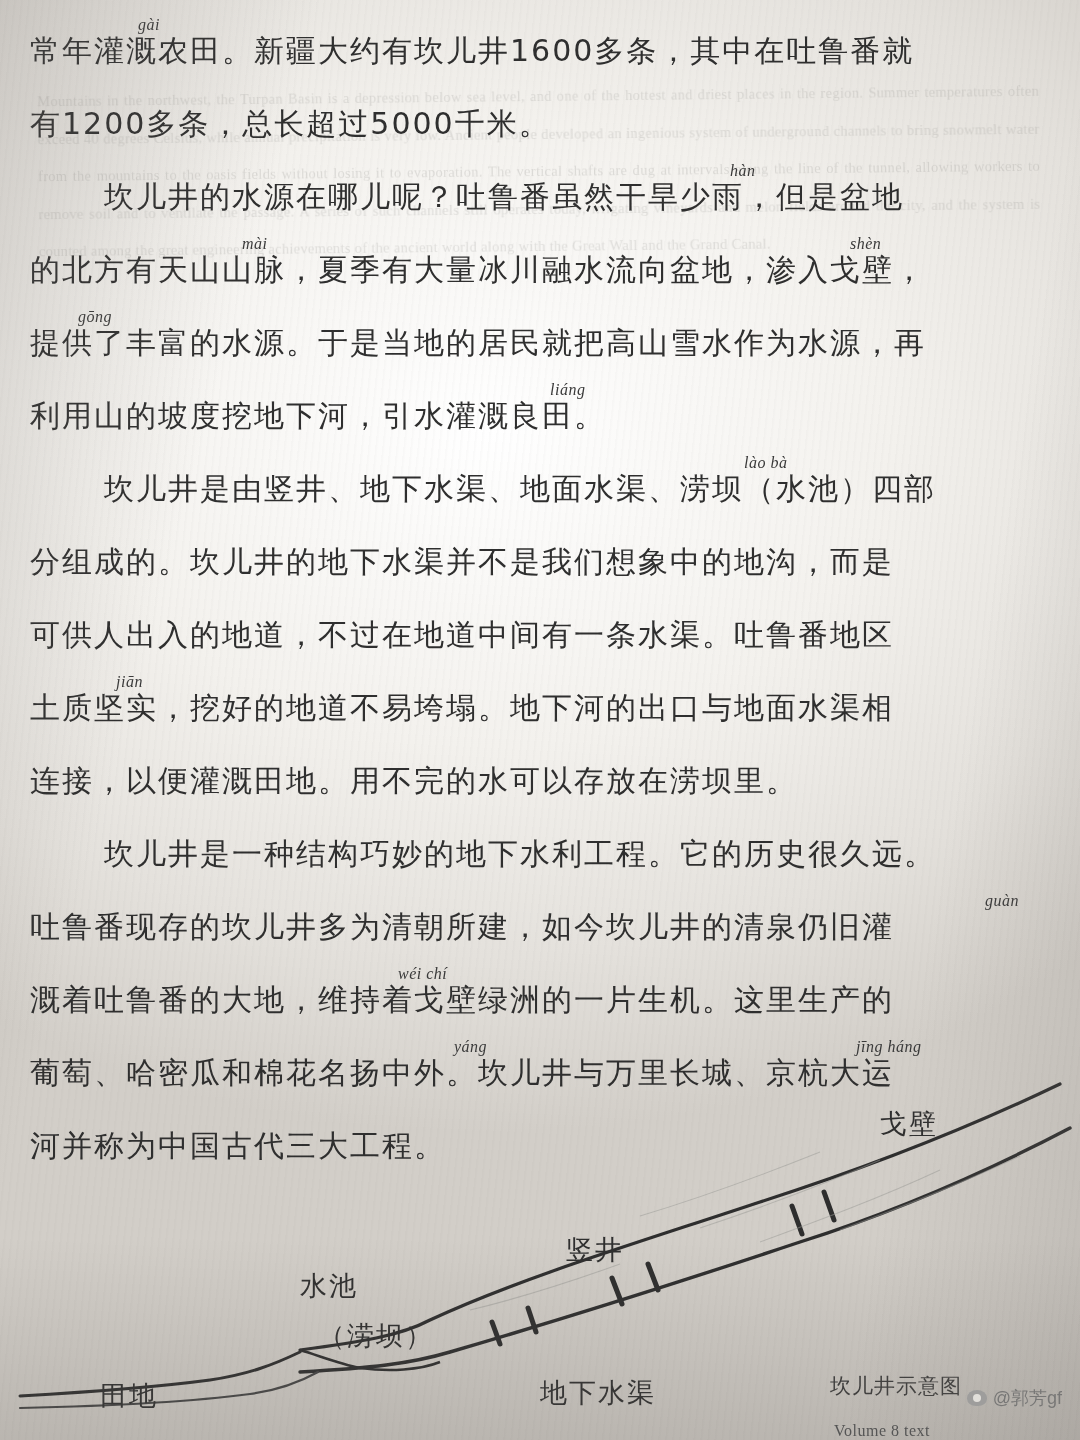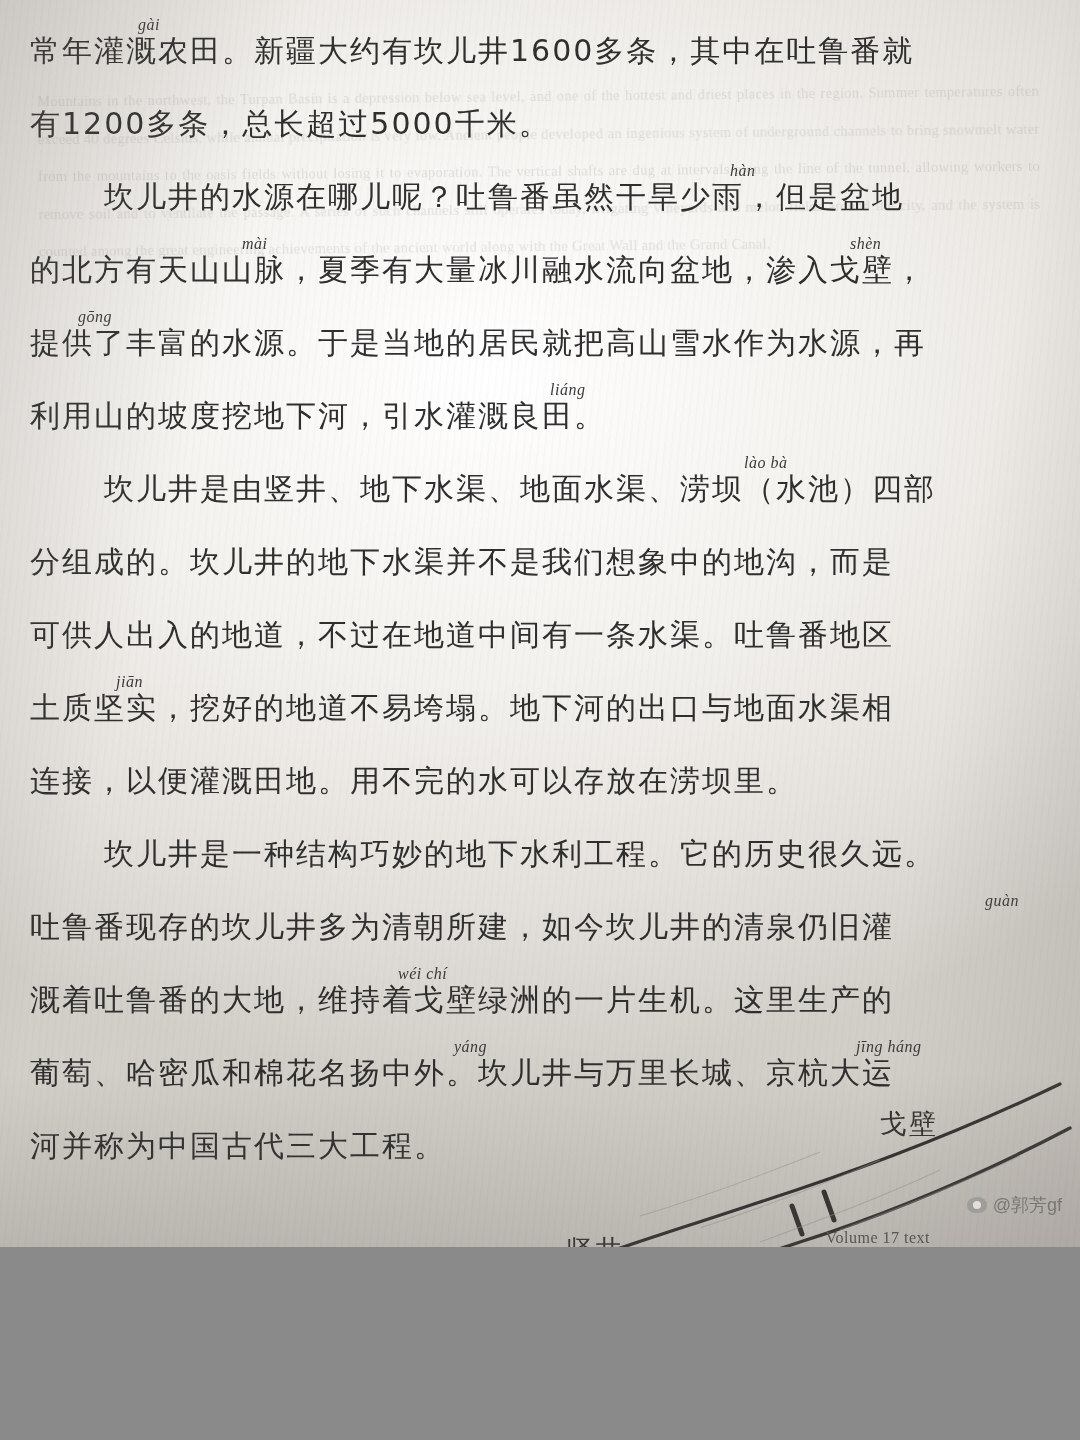--- a/index.html
+++ b/index.html
@@ -4,21 +4,21 @@
 <title>Document Scan</title>
 <style>
   html, body {
     margin: 0;
     padding: 0;
     background: #8a8a8a;
   }
   #page {
     position: relative;
     width: 1080px;
-    height: 1247px;
+    height: 1440px;
     overflow: hidden;
     background:
       radial-gradient(ellipse 900px 700px at 45% 30%, #ffffff 0%, #f3f1ed 45%, #e4e1dc 75%, #d2cec8 100%);
     font-family: "Liberation Serif", serif;
     color: #2b2b2b;
   }
   
   #page::before {
     content: "";
     position: absolute;
@@ -259,15 +259,15 @@
   <div class="dlabel" style="left:318px; top:1318px;">（涝坝）</div>
   <div class="dlabel" style="left:100px; top:1378px;">田地</div>
   <div class="dlabel" style="left:540px; top:1375px;">地下水渠</div>
   <div class="dcaption" style="left:830px; top:1372px;">坎儿井示意图</div>
 
   <div id="watermark">
     <span id="weibo-eye"></span>
     <span>@郭芳gf</span>
   </div>
 
-  <div id="footer-note">Volume 17 text</div>
+  <div id="footer-note">Volume 8 text</div>
 
 </div>
 
 </body></html>

